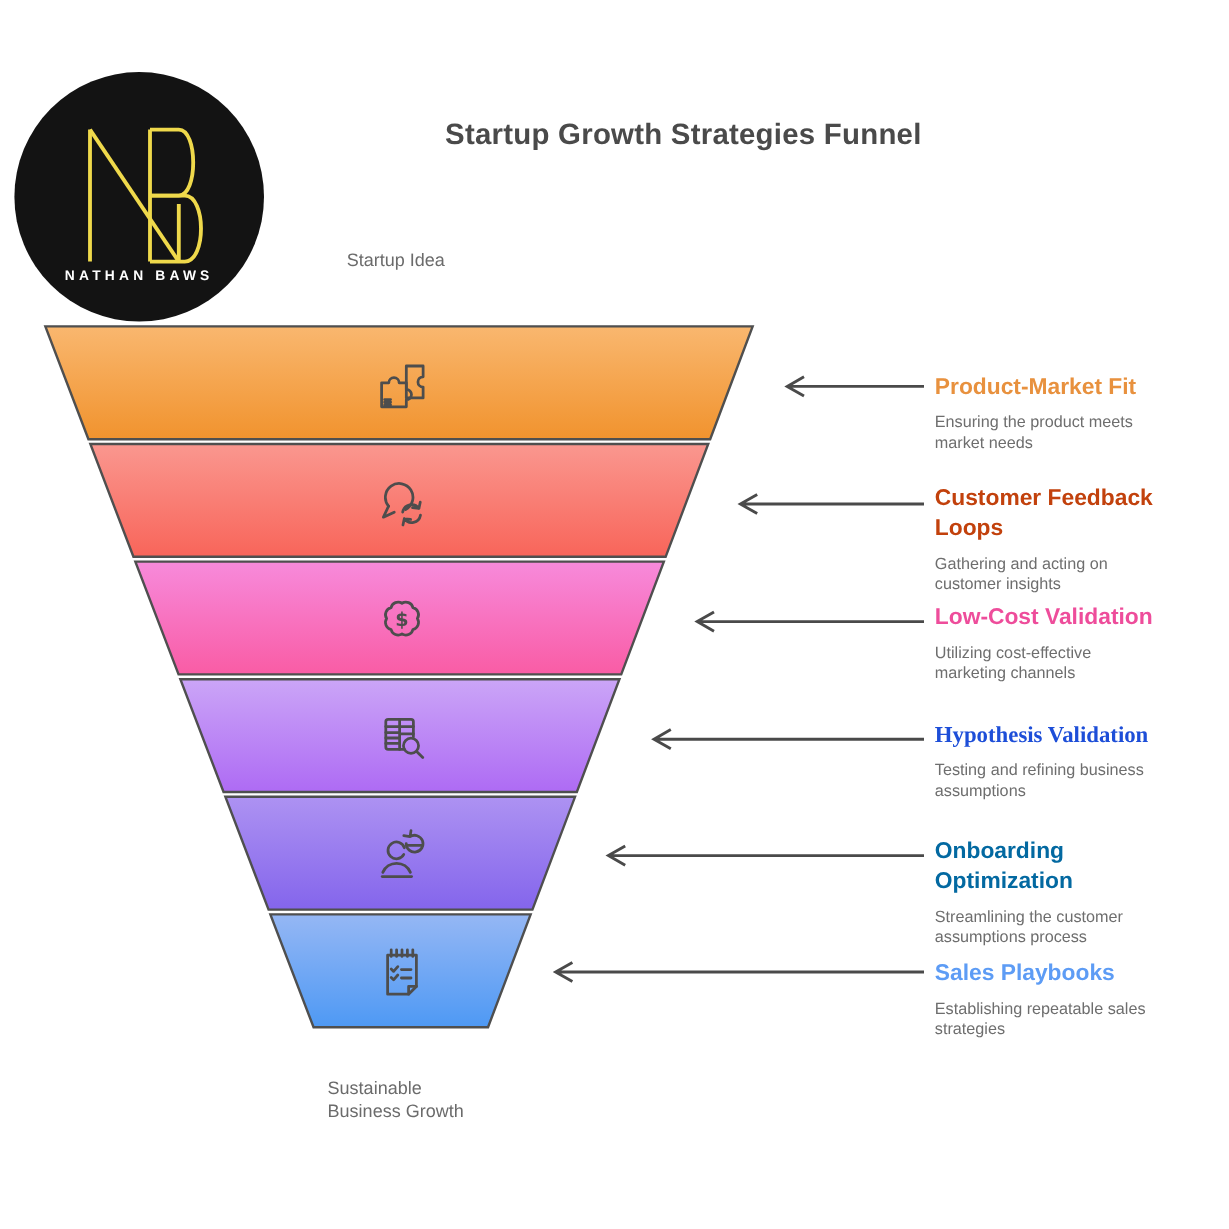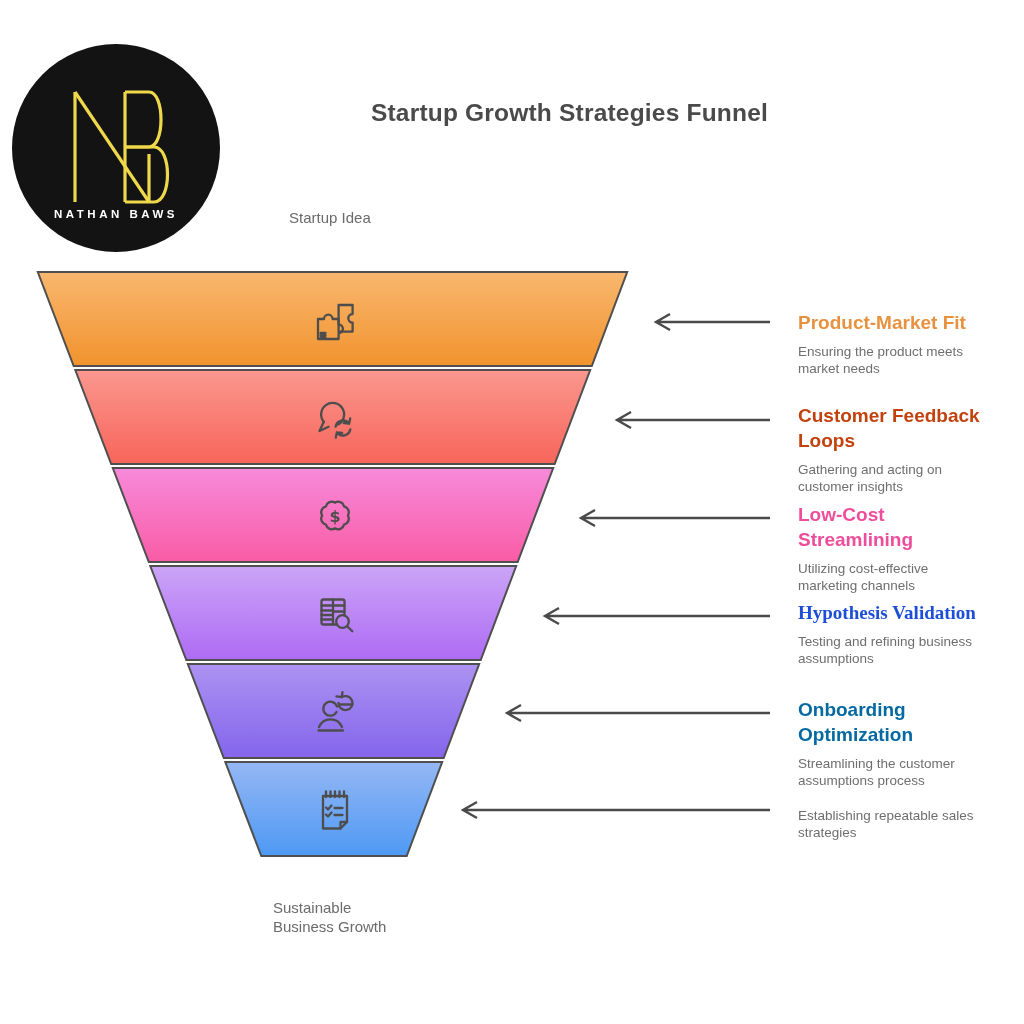--- a/index.html
+++ b/index.html
@@ -1,39 +1,39 @@
 <!DOCTYPE html>
 <html><head>
 <meta charset="utf-8">
 <style>
   html,body{margin:0;padding:0;background:#fff;}
   .canvas{position:relative;width:1024px;height:1024px;background:#ffffff;overflow:hidden;
           font-family:"Liberation Sans",sans-serif;}
   
-  .logo{position:absolute;left:12px;top:44px;width:208px;height:208px;border-radius:50%;
+  .logo{position:absolute;left:12px;top:60px;width:208px;height:208px;border-radius:50%;
         background:#131313;}
   .logo svg{position:absolute;left:0;top:0;}
   .brand-name{position:absolute;left:0;top:164px;width:208px;text-align:center;color:#ffffff;
         font-size:11.5px;font-weight:700;letter-spacing:3.5px;}
   
   .title{position:absolute;left:256px;top:99px;width:512px;margin:0;text-align:right;
         font-size:24.5px;font-weight:700;color:#4a4a4a;letter-spacing:.2px;}
   .input-label{position:absolute;left:289px;top:209px;font-size:15px;color:#6b6b6b;}
   .output-label{position:absolute;left:273px;top:898px;width:122px;text-align:left;
         font-size:15px;line-height:19px;color:#6b6b6b;}
   
   .funnel-svg{position:absolute;left:0;top:0;}
   .seg{stroke:#4f4f4f;stroke-width:2;}
   .arrow{stroke:#4a4a4a;stroke-width:2.4;fill:none;}
   
   .sicon{position:absolute;width:56px;height:56px;}
   .sicon path,.sicon circle,.sicon polyline,.sicon line
         {fill:none;stroke:#4d4d4d;stroke-width:2.3;stroke-linecap:round;stroke-linejoin:round;}
   
-  .stage{position:absolute;left:798px;width:200px;}
+  .stage{position:absolute;left:779px;width:200px;}
   .stage-label{font-size:19px;font-weight:700;line-height:25px;width:182px;}
   .stage-desc{margin-top:8px;font-size:13.5px;line-height:17px;color:#6e6e6e;width:188px;}
 </style>
 </head>
 <body>
 
 <div class="canvas">
 
   <div class="logo">
     <svg width="208" height="208" viewBox="0 0 208 208">
@@ -141,28 +141,29 @@
 
   <div class="stage" style="top:310px">
     <div class="stage-label" style="color: rgb(232, 145, 62);">Product-Market Fit</div>
     <div class="stage-desc">Ensuring the product meets market needs</div>
   </div>
   <div class="stage" style="top:403px">
     <div class="stage-label" style="color: #c2410c;">Customer Feedback Loops</div>
     <div class="stage-desc">Gathering and acting on customer insights</div>
   </div>
   <div class="stage" style="top:502px">
-    <div class="stage-label" style="color: rgb(238, 77, 155);">Low-Cost Streamlining</div>
+    <div class="stage-label" style="color: rgb(238, 77, 155);">Low-Cost Validation</div>
     <div class="stage-desc">Utilizing cost-effective marketing channels</div>
   </div>
   <div class="stage" style="top:600px">
     <div class="stage-label" style="color: #1d4ed8; font-family: Liberation Serif, serif;">Hypothesis Validation</div>
     <div class="stage-desc">Testing and refining business assumptions</div>
   </div>
   <div class="stage" style="top:697px">
     <div class="stage-label" style="color: #0369a1;">Onboarding Optimization</div>
     <div class="stage-desc">Streamlining the customer assumptions process</div>
   </div>
   <div class="stage" style="top:799px">
+    <div class="stage-label" style="color: rgb(93, 156, 245);">Sales Playbooks</div>
     <div class="stage-desc">Establishing repeatable sales strategies</div>
   </div>
 
 </div>
 
 </body></html>

